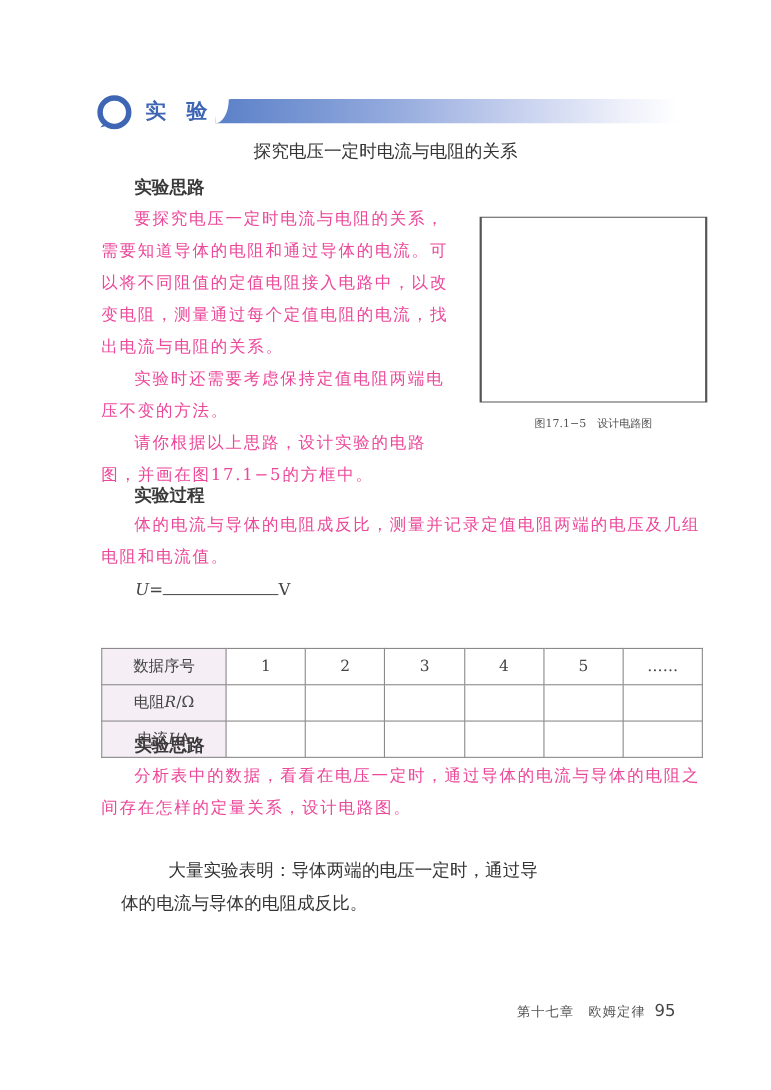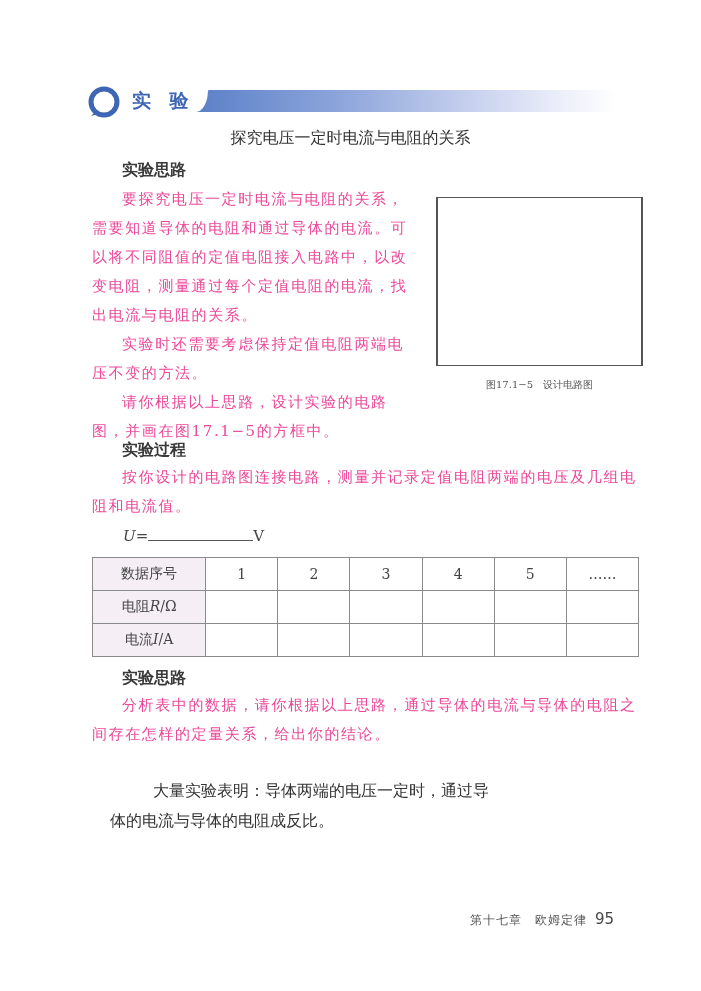--- a/index.html
+++ b/index.html
@@ -52,21 +52,21 @@
     font-size: 10px; color: #555;
   }
 
   .wide { left: 92px; width: 550px; }
 
   .uline { left: 123px; top: 527px; font-size: 15px; color: #444; }
   .uline .u-var { font-style: italic; }
   .uline .blank { display: inline-block; width: 105px; border-bottom: 1px solid #555; height: 13px; vertical-align: baseline; }
 
   table.data {
-    position: absolute; left: 92px; top: 557px; width: 547px; border-collapse: collapse;
+    position: absolute; left: 92px; top: 589px; width: 547px; border-collapse: collapse;
     font-size: 14px; color: #444;
   }
   table.data td {
     border: 1px solid #8a8a8a; height: 32px; text-align: center; padding: 0;
   }
   table.data td.rowhead { background: #f6eef5; width: 112px; }
   table.data td.cell { width: 71px; }
   .italic { font-style: italic; }
 
   .footer {
@@ -94,21 +94,21 @@
   <p class="para">要探究电压一定时电流与电阻的关系，需要知道导体的电阻和通过导体的电流。可以将不同阻值的定值电阻接入电路中，以改变电阻，测量通过每个定值电阻的电流，找出电流与电阻的关系。</p>
   <p class="para">实验时还需要考虑保持定值电阻两端电压不变的方法。</p>
   <p class="para">请你根据以上思路，设计实验的电路图，并画在图17.1−5的方框中。</p>
 </div>
 
 <div class="abs figbox"></div>
 <div class="abs figcap">图17.1−5　设计电路图</div>
 
 <div class="abs wide" style="top:440px;">
   <div class="h-sec" style="margin-left:30px; margin-bottom:2px;">实验过程</div>
-  <p class="para">按你设计的电路图连接电路，测量并记录定值电阻两端的电压及几组电阻和电流值。</p>
+  <p class="para">体的电流与导体的电阻成反比，测量并记录定值电阻两端的电压及几组电阻和电流值。</p>
 </div>
 
 <div class="abs uline">
   <span class="u-var">U</span><span>=</span><span class="blank"></span><span>V</span>
 </div>
 
 <table class="data">
   <tbody>
       <tr>
     <td class="rowhead">数据序号</td>
@@ -135,21 +135,21 @@
     <td class="cell"></td>
     <td class="cell"></td>
     <td class="cell"></td>
     <td class="cell"></td>
   </tr>
 </tbody>
   </table>
 
 <div class="abs wide" style="top:668px;">
   <div class="h-sec" style="margin-left:30px; margin-bottom:2px;">实验思路</div>
-  <p class="para">分析表中的数据，请你根据以上思路，通过导体的电流与导体的电阻之间存在怎样的定量关系，给出你的结论。</p>
+  <p class="para">分析表中的数据，看看在电压一定时，通过导体的电流与导体的电阻之间存在怎样的定量关系，设计电路图。</p>
 </div>
 
 <div class="abs" style="left:78px; top:776px; width:430px; font-size:16px; line-height:30px; color:#333;margin-left:32px;">
   <div style="padding-left:43px;">大量实验表明：导体两端的电压一定时，通过导</div>
   <div>体的电流与导体的电阻成反比。</div>
 </div>
 
 <div class="abs footer">
   <span>第十七章　欧姆定律</span><span class="pg">95</span>
 </div>

